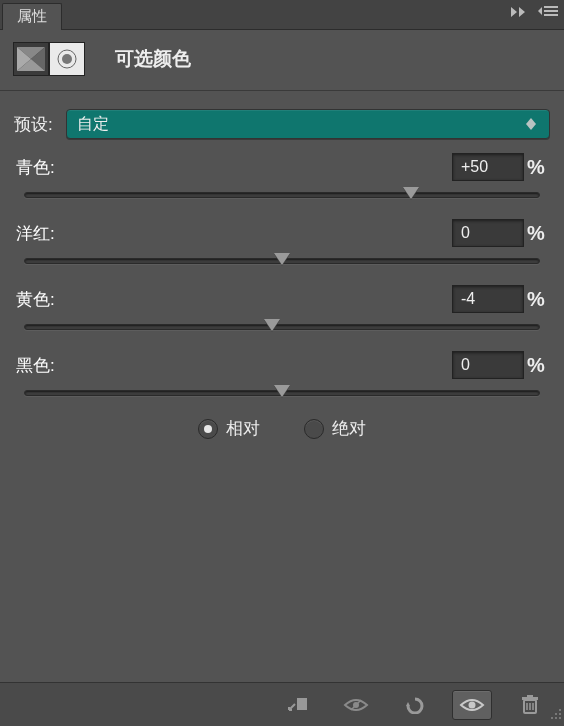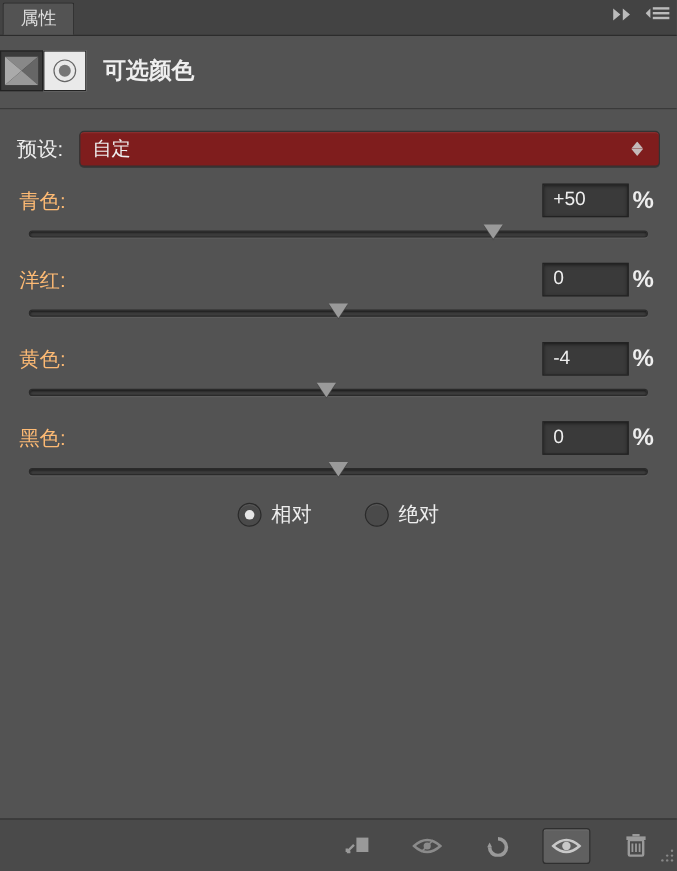--- a/index.html
+++ b/index.html
@@ -1,44 +1,44 @@
 <!DOCTYPE html>
 <html><head>
 <meta charset="utf-8">
 <style>
   * { box-sizing: border-box; margin: 0; padding: 0; font-family: "Microsoft YaHei", "PingFang SC", Arial, sans-serif; }
   body { background: #535353; width: 564px; height: 726px; color: #ddd; font-size: 16px; overflow: hidden; }
   
   
-  .topbar { height: 30px; background: #434343; display: flex; align-items:center; border-bottom: 1px solid #2c2c2c; position:relative; }
+  .topbar { height: 30px; background: #434343; display: flex; align-items:flex-end; border-bottom: 1px solid #2c2c2c; position:relative; }
   .tab { background:#535353; padding:3px 14px 4px; font-size:15px; color:#ddd; border:1px solid #2c2c2c; border-bottom:none; margin-left:2px; border-radius:2px 2px 0 0; position:relative; top:1px; }
   .topbar-right { position:absolute; right:6px; top:4px; display:flex; gap:10px; align-items:center; }
   .topbar-right svg { fill:#bbb; }
   
   
-  .adj-row { display:flex; align-items:center; gap:8px; padding:12px 0 14px; }
+  .adj-row { display:flex; align-items:center; gap:24px; padding:12px 13px 14px; }
   .adj-icon-wrap { display:flex; align-items:center; gap:0; }
   .adj-icon1 { width:36px; height:34px; background:#3b3b3b; border:1px solid #222; display:flex; align-items:center; justify-content:center; }
   .adj-icon2 { width:36px; height:34px; background:#eaeaea; border:1px solid #222; display:flex; align-items:center; justify-content:center; }
   .adj-label { font-size:19px; font-weight:bold; color:#eee; margin-left:6px; }
   
   
   .body { padding: 18px 14px 0 14px; border-top:1px solid #3a3a3a; }
   .row { display:flex; align-items:center; margin-bottom:14px; }
   .row-label { width:52px; font-size:17px; color:#eee; }
   
-  .dropdown { flex:1; height:30px; background:#7f1d1d; border:1px solid #333; border-radius:4px; display:flex; align-items:center; padding:0 10px; position:relative; box-shadow: inset 0 1px 0 rgba(255,255,255,0.08), 0 1px 0 rgba(0,0,0,0.3); }
+  .dropdown { flex:1; height:30px; background:#0f766e; border:1px solid #333; border-radius:4px; display:flex; align-items:center; padding:0 10px; position:relative; box-shadow: inset 0 1px 0 rgba(255,255,255,0.08), 0 1px 0 rgba(0,0,0,0.3); }
   .dropdown .dd-text { flex:1; color:#eee; font-size:16px; }
   .dropdown .dd-arrows { width:16px; display:flex; flex-direction:column; align-items:center; gap:-2px; opacity:.9;}
   .dd-arrows svg{display:block;}
   .color-swatch-dd { width:26px; height:18px; background:#000; border:1px solid #222; margin-right:6px; }
   
   .slider-block { margin: 8px 0 18px; }
   .slider-head { display:flex; align-items:center; justify-content:space-between; padding:0 2px 6px; }
-  .slider-head .s-label { font-size:17px; color:#fdba74; width:60px; }
+  .slider-head .s-label { font-size:17px; color:#ffffff; width:60px; }
   .val-wrap { display:flex; align-items:center; }
   .val-box { width:72px; height:28px; background:#3a3a3a; border:1px solid #222; box-shadow: inset 0 1px 3px rgba(0,0,0,.5); color:#eee; text-align:left; padding:2px 8px; font-size:16px; }
   .pct { font-size:20px; font-weight:bold; color:#eee; width:24px; text-align:center; }
   
   .slider-track { position:relative; height:14px; margin:0 10px; }
   .track { position:absolute; left:0; right:0; top:5px; height:6px; background:#3e3e3e; border:1px solid #2a2a2a; border-radius:3px; box-shadow: inset 0 1px 2px rgba(0,0,0,.6), 0 1px 0 rgba(255,255,255,.06); }
   .thumb { position:absolute; top:0px; width:0; height:0; transform:translateX(-8px); border-left:8px solid transparent; border-right:8px solid transparent; border-top:12px solid #9a9a9a; filter: drop-shadow(0 1px 0 #444); }
   
   .radio-row { display:flex; justify-content:center; gap:44px; margin-top:10px; }
   .radio-item { display:flex; align-items:center; gap:8px; }

